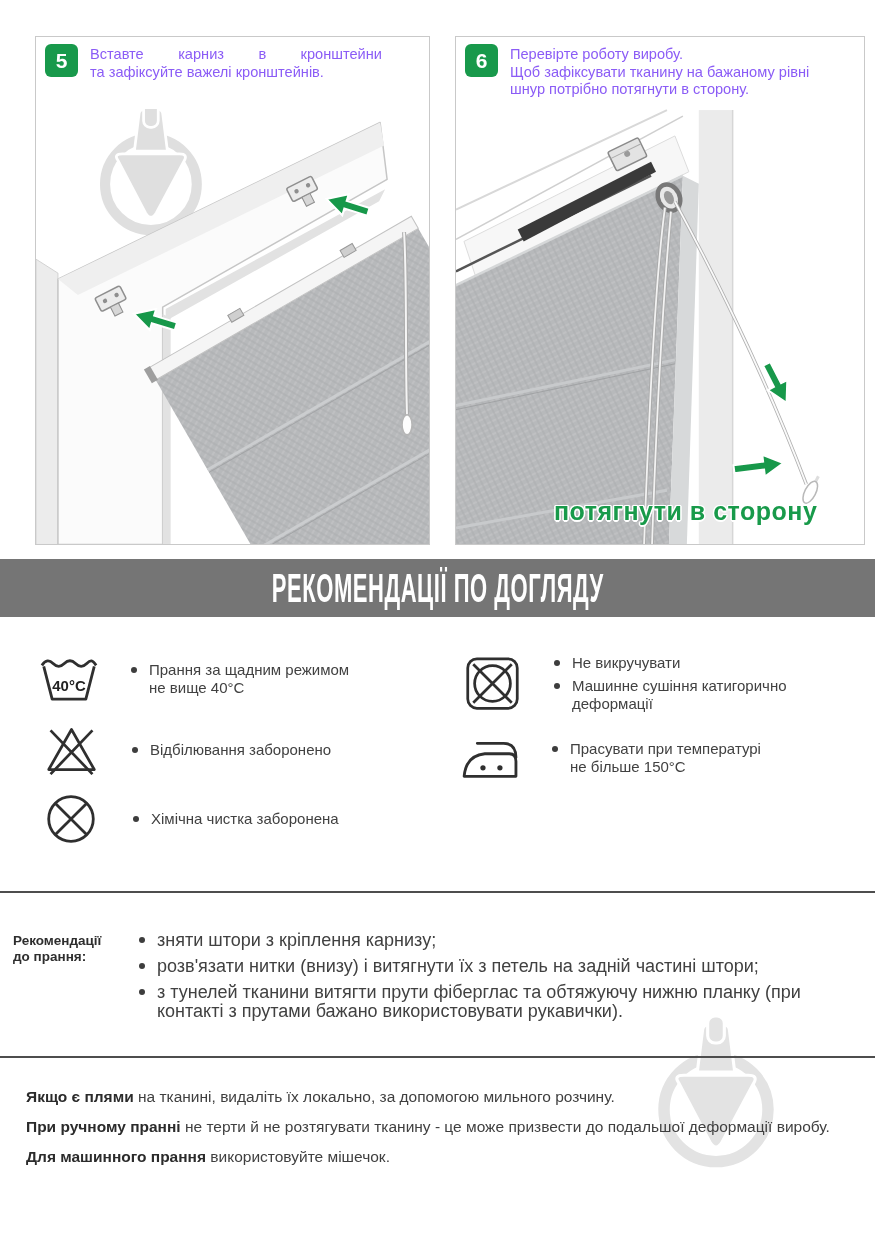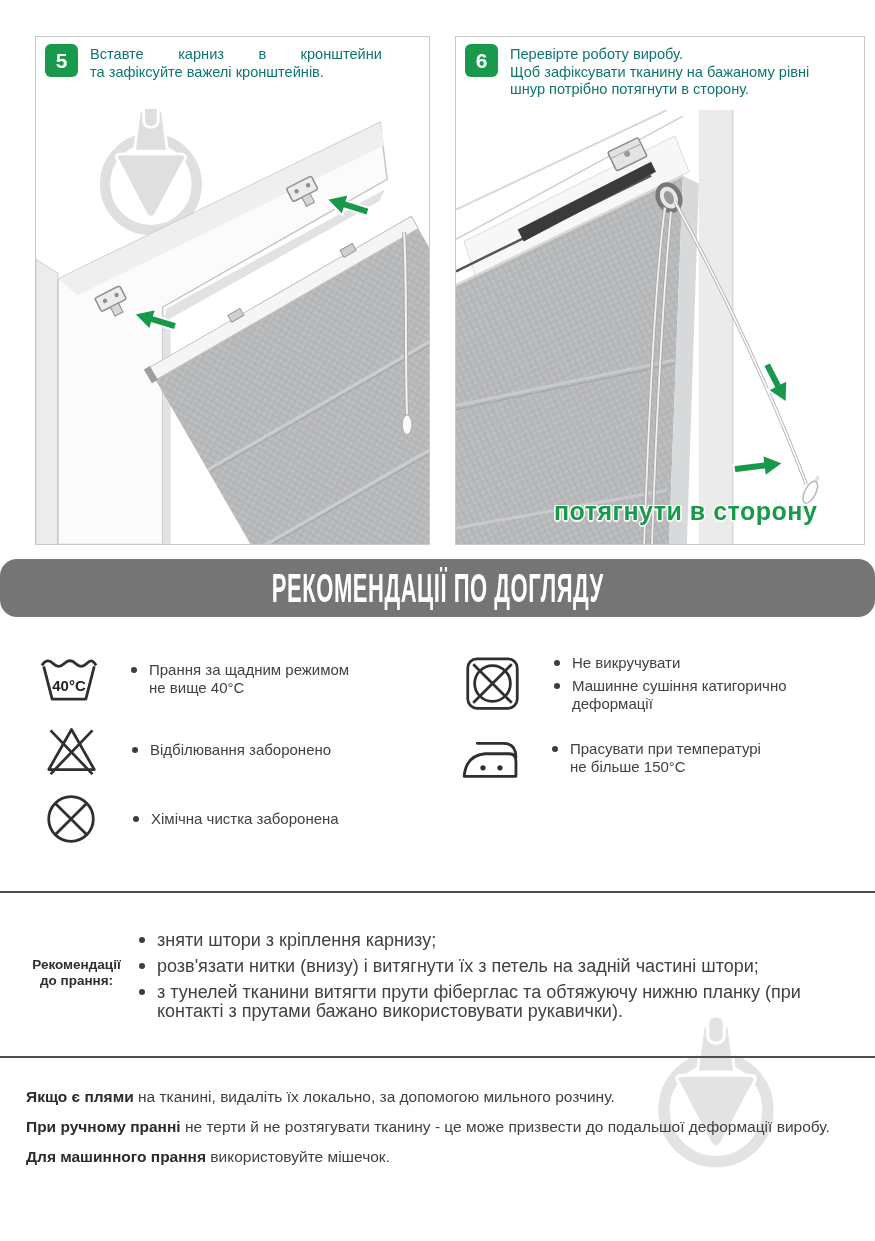--- a/index.html
+++ b/index.html
@@ -7,49 +7,49 @@
   body { font-family:"Liberation Sans", sans-serif; color:#3d3d3d; }
   #page { position:relative; width:875px; height:1241px; background:#fff; overflow:hidden; margin:0 auto; }
 
   
   .panel { position:absolute; top:36px; height:509px; border:1px solid #c9c9c9; background:#fff; overflow:hidden; }
   #panel5 { left:35px;  width:395px; }
   #panel6 { left:455px; width:410px; }
   .step-header { position:absolute; top:7px; left:9px; right:4px; display:flex; gap:12px; z-index:3; }
   .badge { flex:none; width:33px; height:33px; border-radius:6px; background:#18994b; color:#fff;
            font-weight:bold; font-size:21px; display:flex; align-items:center; justify-content:center; }
-  .step-text { font-size:14.6px; line-height:17.5px; color:#0f766e; padding-top:2px; }
+  .step-text { font-size:14.6px; line-height:17.5px; color:#8b5cf6; padding-top:2px; }
   .step-text .jline { display:block; width:292px; text-align:justify; text-align-last:justify; }
   .step-text .line  { display:block; }
   .illust { position:absolute; left:0; top:72px; width:100%; height:436px; z-index:1; }
   .caption6 { position:absolute; left:98px; bottom:18px; z-index:4; font-size:25px; font-weight:bold; color:#189a4a;
               letter-spacing:0.5px; white-space:nowrap;
               text-shadow:-1.5px 0 #fff,1.5px 0 #fff,0 -1.5px #fff,0 1.5px #fff,-1px -1px #fff,1px 1px #fff,-1px 1px #fff,1px -1px #fff; }
 
   
   .banner { position:absolute; left:0; top:559px; width:875px; height:58px; background:#757575;
-            display:flex; align-items:center; justify-content:center;border-radius:17px; }
+            display:flex; align-items:center; justify-content:center; }
   .banner span { color:#fff; font-weight:bold; font-size:40px; line-height:58px; white-space:nowrap;
                  transform:scaleX(0.55); transform-origin:center; letter-spacing:1px; }
 
   
   .care-row { position:absolute; display:flex; align-items:center; gap:33px; }
   .care-ico { flex:none; width:58px; display:flex; justify-content:center; }
   .bullets { display:flex; flex-direction:column; gap:5px; }
   .bullet { display:flex; }
   .dot { flex:none; width:6px; height:6px; border-radius:50%; background:#3d3d3d; margin:6px 12px 0 0; }
   .btext { font-size:15px; line-height:18px; color:#414141; }
   .btext .line { display:block; }
 
   
   .rule { position:absolute; left:0; width:875px; height:2px; background:#4d4d4d; z-index:2; }
 
   
-  .wash-label { position:absolute; left:25px; top:933px; width:103px; text-align:center;
-                font-weight:bold; font-size:13.5px; line-height:16px; color:#2e2e2e; z-index:2;margin-top:24px; }
+  .wash-label { position:absolute; left:13px; top:933px; width:103px; text-align:left;
+                font-weight:bold; font-size:13.5px; line-height:16px; color:#2e2e2e; z-index:2; }
   .wash-label .line { display:block; }
   .wash-list { position:absolute; left:139px; top:931px; width:718px; z-index:2; }
   .wash-list .bullet { margin-bottom:7px; }
   .wash-list .btext { font-size:18px; line-height:19px; }
 
   
   .footer { position:absolute; left:26px; top:1086px; width:830px; z-index:2; }
   .footer p { font-size:15.5px; line-height:21px; margin-bottom:9px; color:#3f3f3f; }
   .footer b { color:#2b2b2b; }
 

